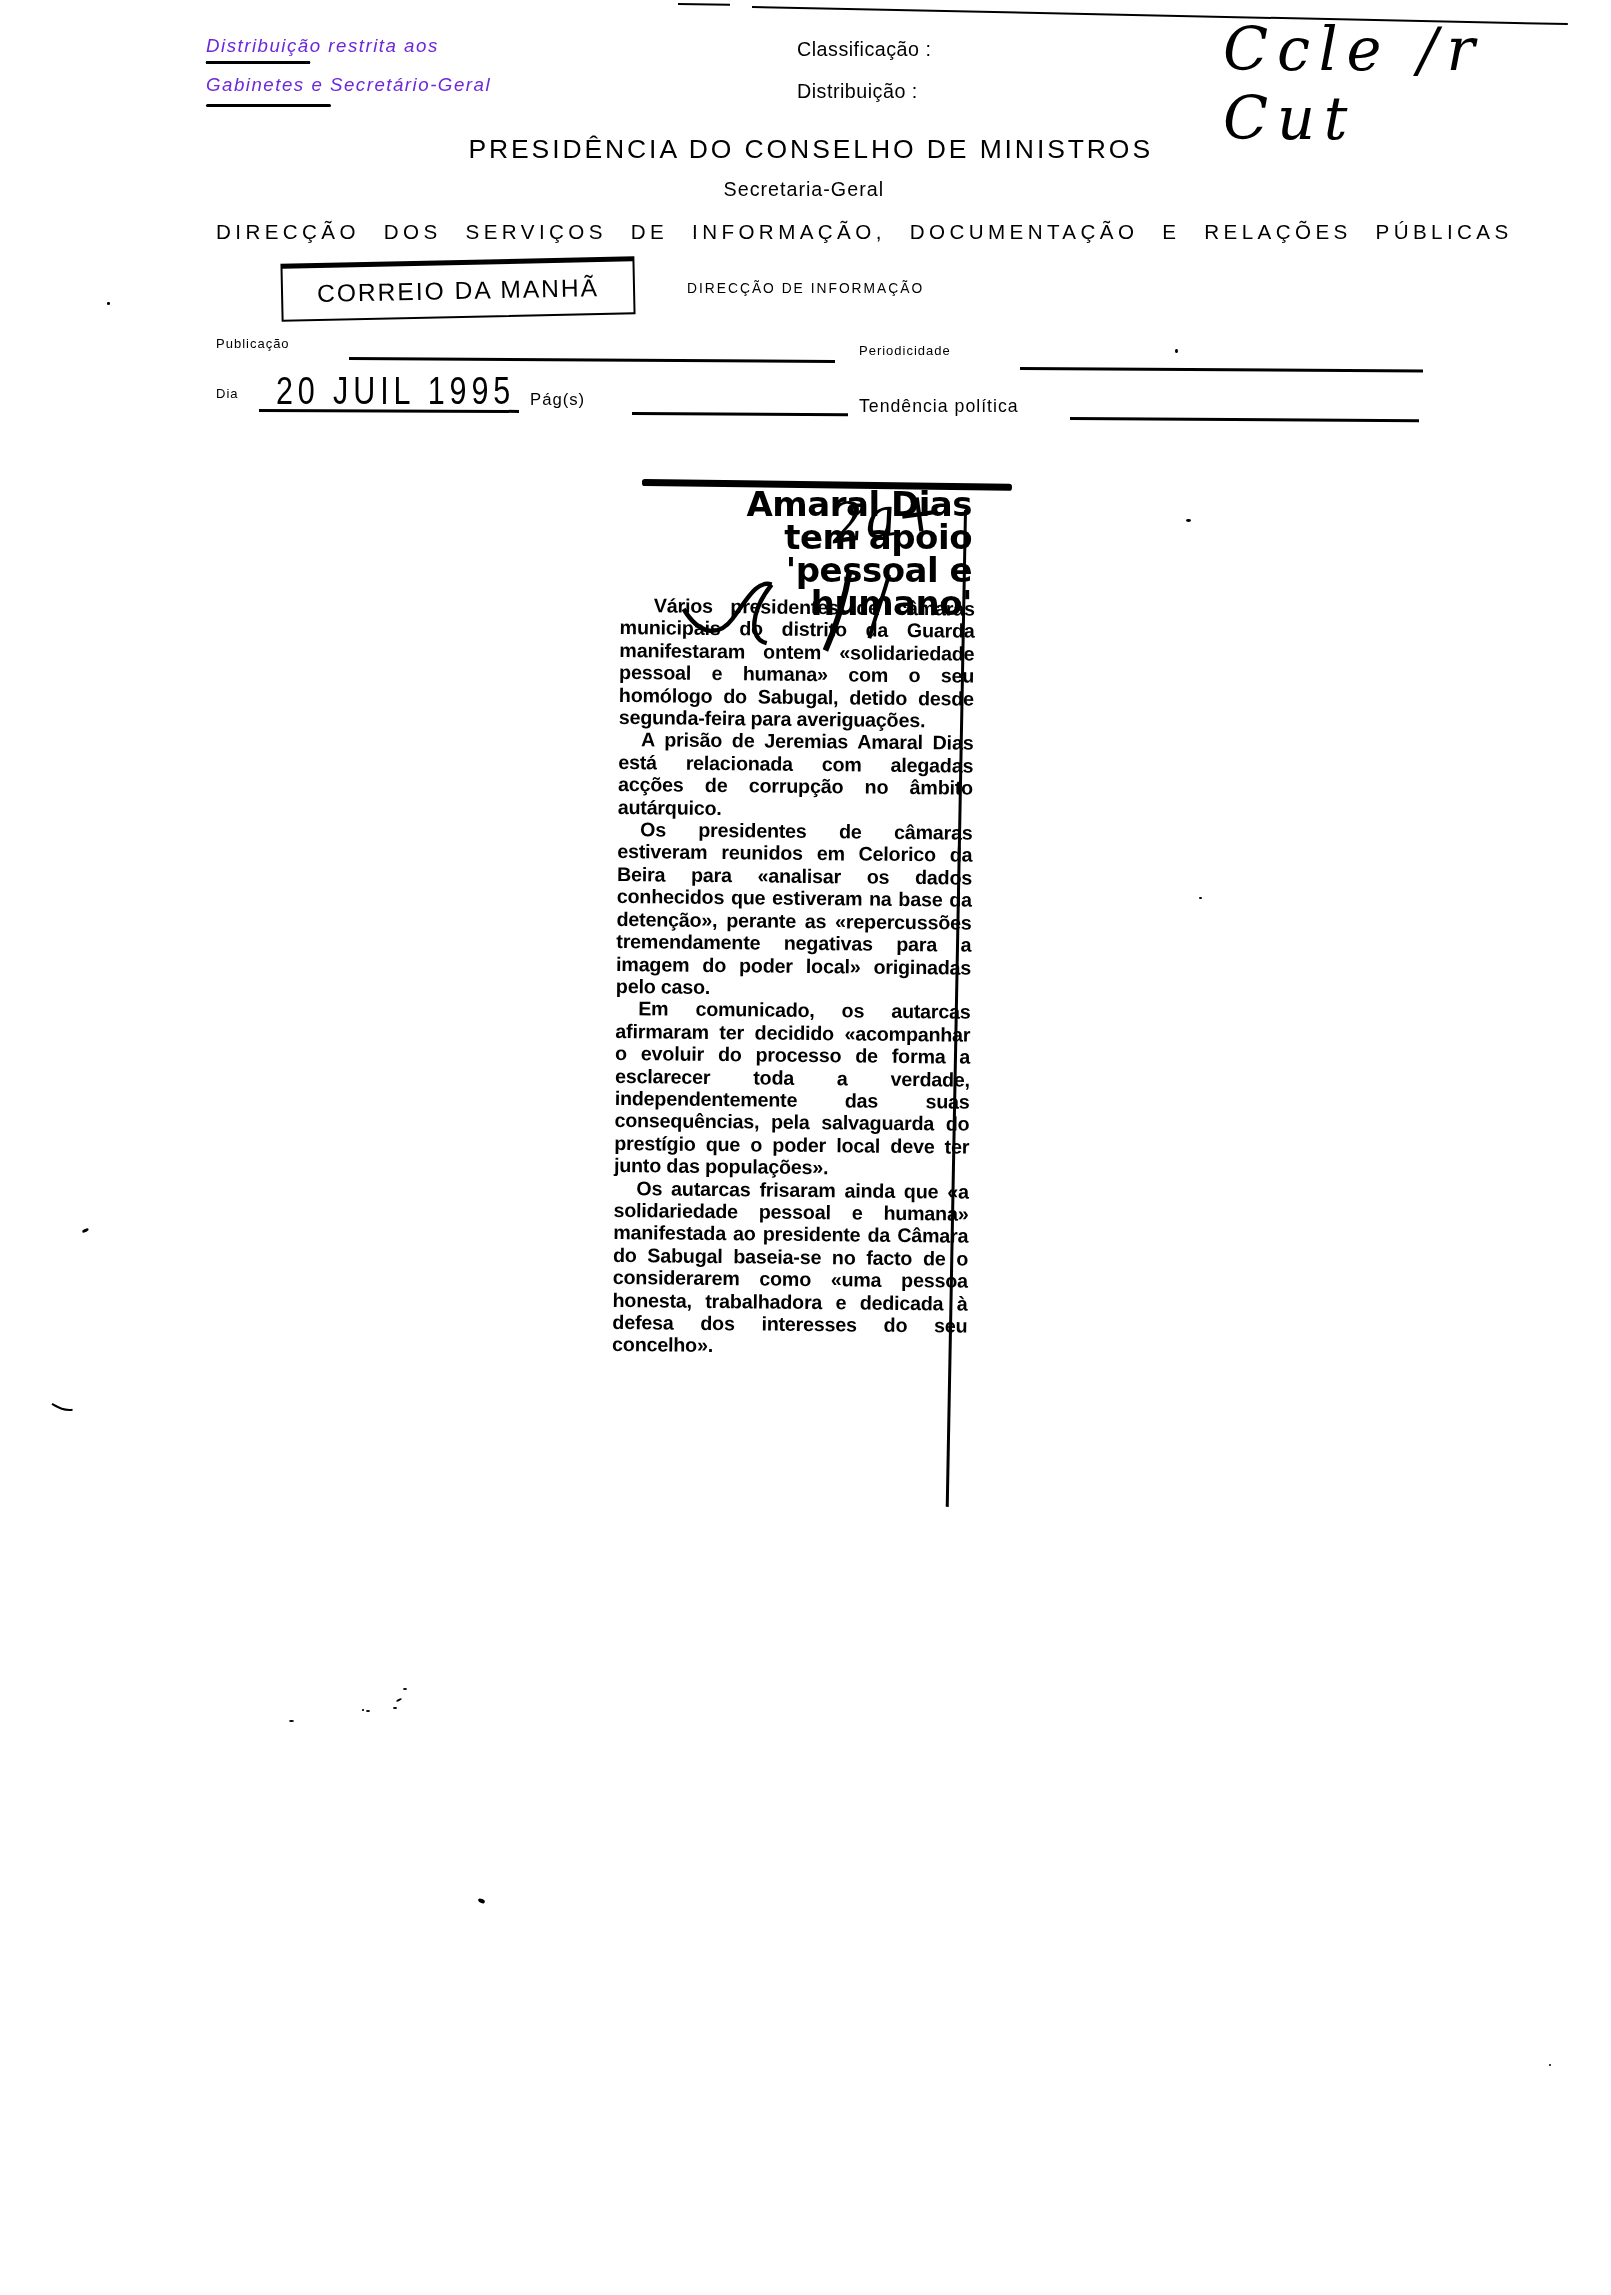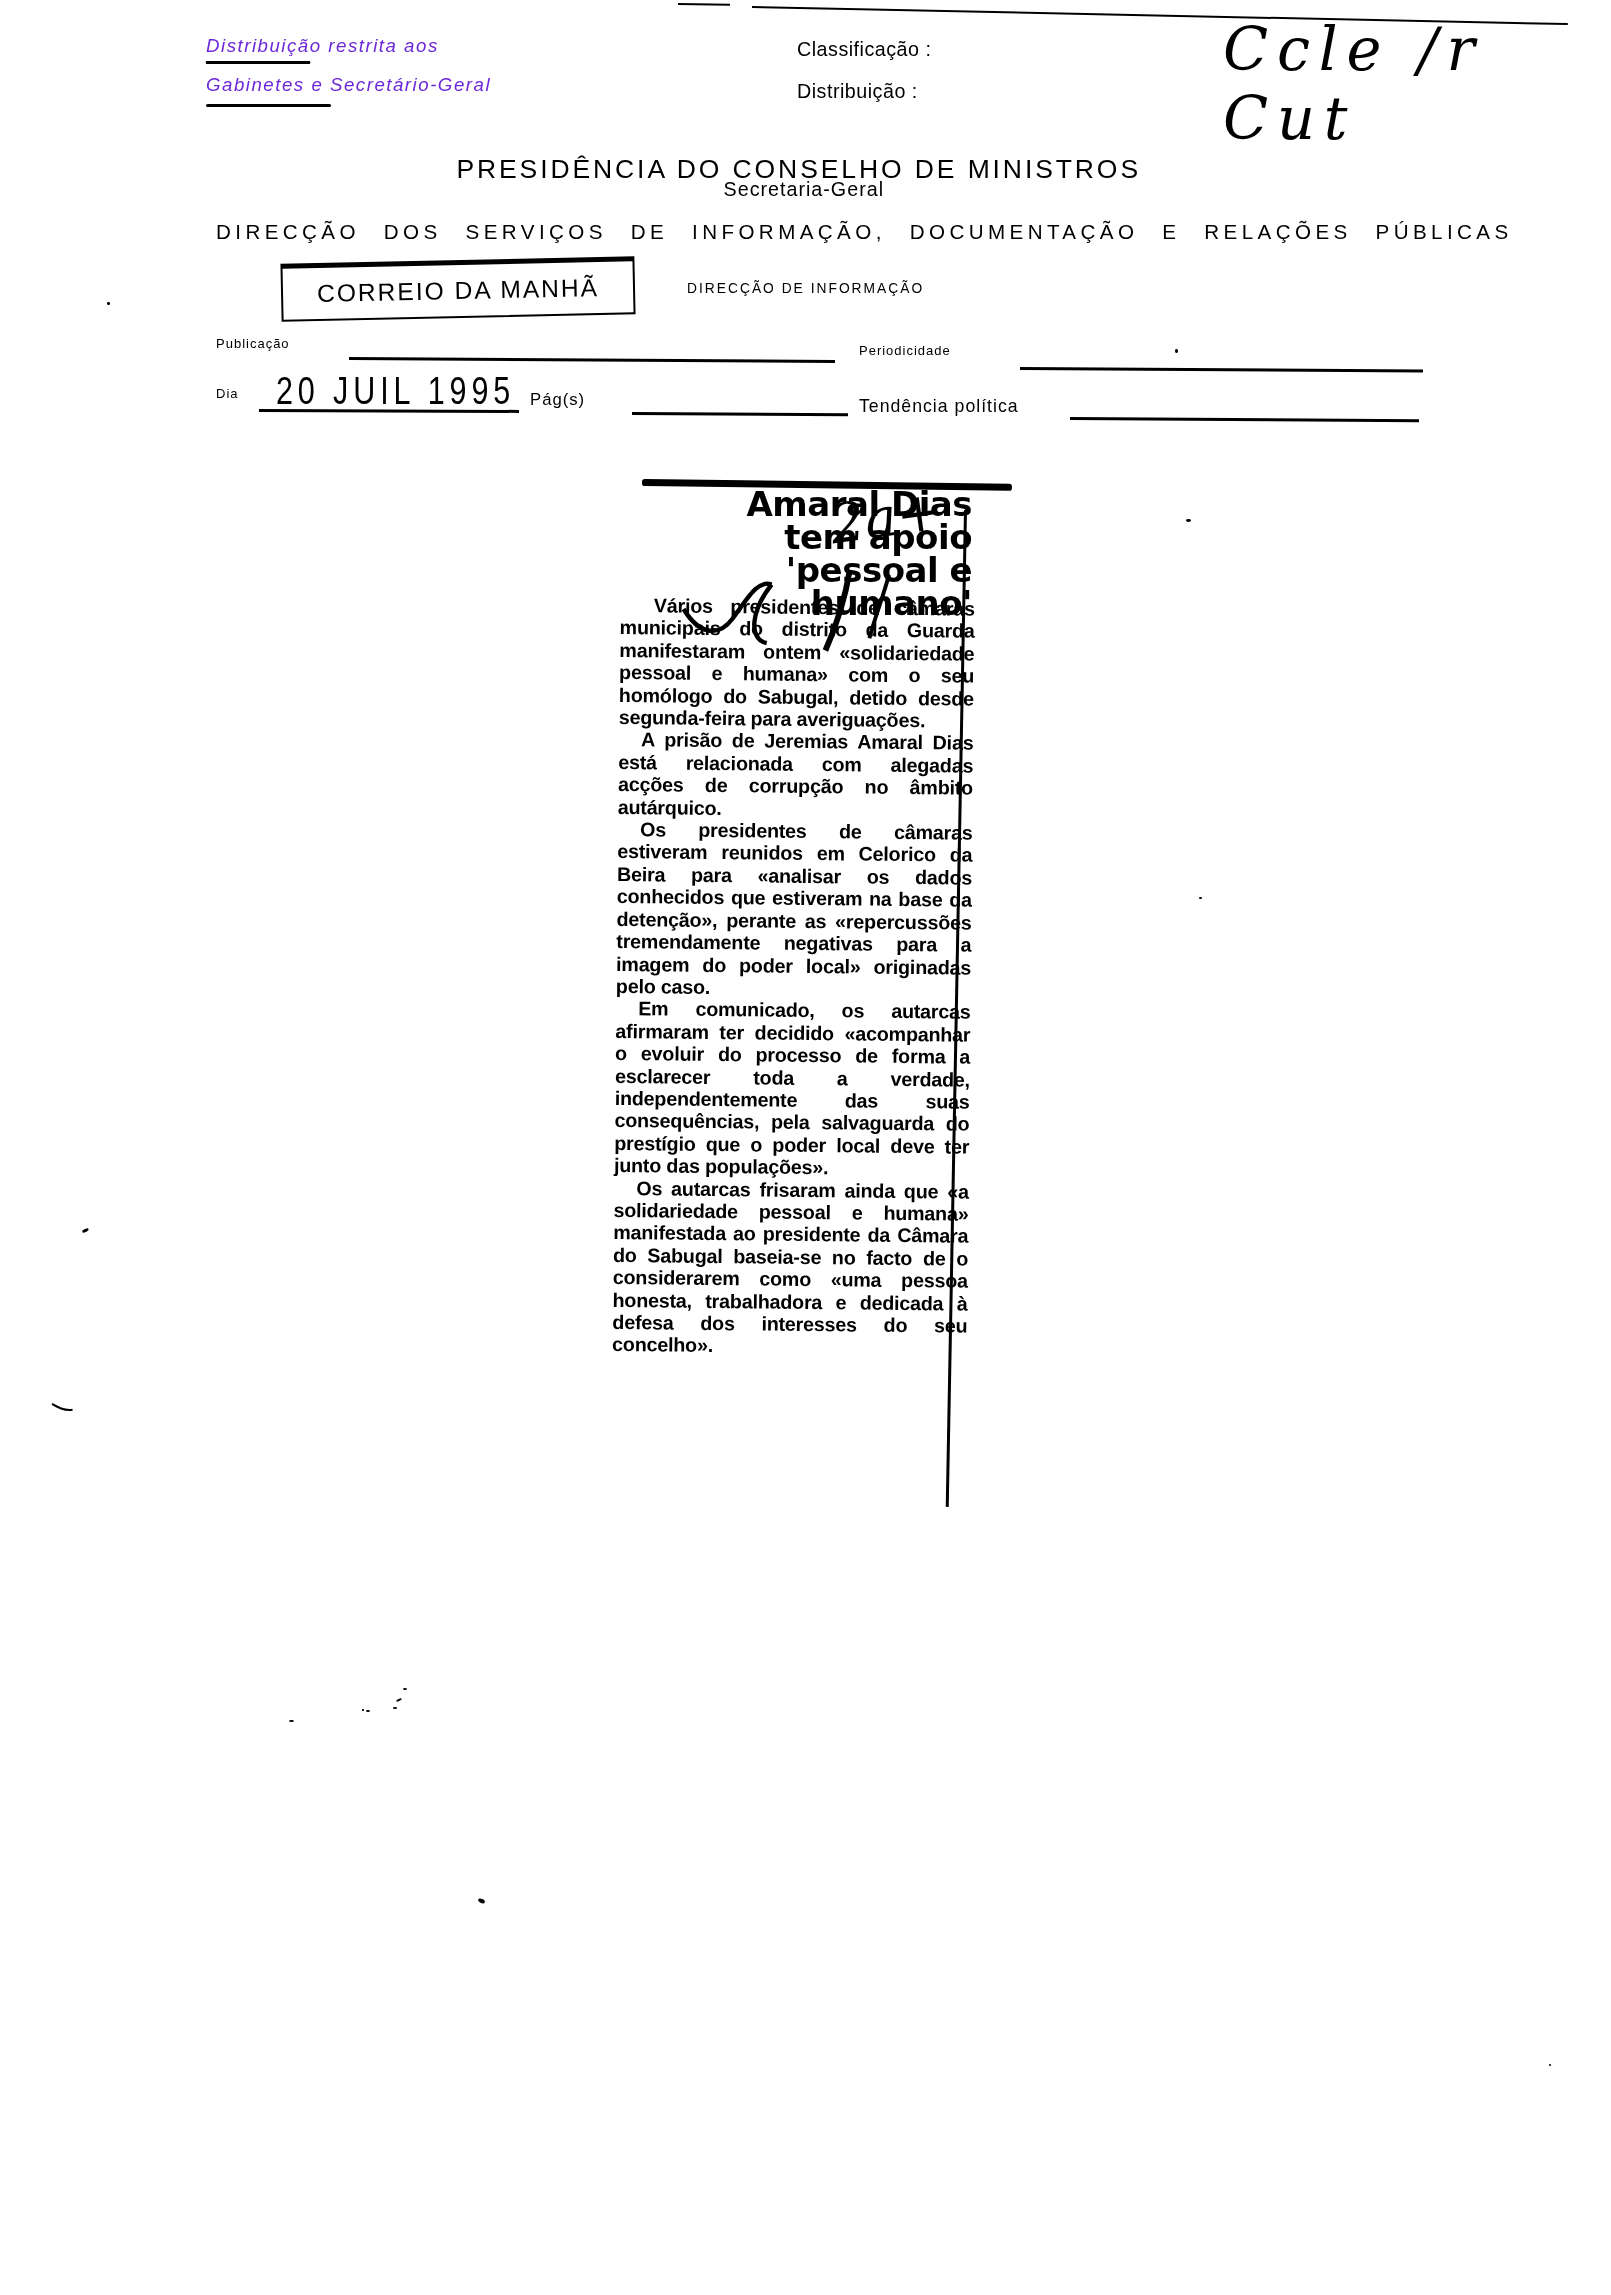--- a/index.html
+++ b/index.html
@@ -85,21 +85,21 @@
 <div class="dist-underline" style="left:206px; top:61px; width:104px;"></div>
 <div class="abs dist-note" style="left:206px; top:74px;">Gabinetes e Secretário-Geral</div>
 <div class="dist-underline" style="left:206px; top:104px; width:125px;"></div>
 <div class="dist-underline" style="left:206px; top:61px; width:104px;"></div>
 
 <div class="abs label-right" style="left:797px; top:38px;">Classificação :</div>
 <div class="abs label-right" style="left:797px; top:80px;">Distribuição :</div>
 
 <div class="abs handwriting" style="left:1223px; top:14.7px;">Ccle /r Cut</div>
 
-<div class="abs" style="left:0; top:134px; width:1568px;margin-top:20px;">
+<div class="abs" style="left:12px; top:134px; width:1568px;">
   <div class="title-main" style="padding-left:14.7px;">PRESIDÊNCIA DO CONSELHO DE MINISTROS</div>
 </div>
 <div class="abs" style="left:0; top:178px; width:1588px;">
   <div class="subtitle" style="padding-left:9.8px;">Secretaria-Geral</div>
 </div>
 <div class="abs directorate" style="left:216px; top:220px;">DIRECÇÃO DOS SERVIÇOS DE INFORMAÇÃO, DOCUMENTAÇÃO E RELAÇÕES PÚBLICAS</div>
 
 <div class="stamp-box" style="left:281px; top:260px; width:354px; height:58px;">
   <span class="stamp-text">CORREIO DA MANHÃ</span>
 </div>

